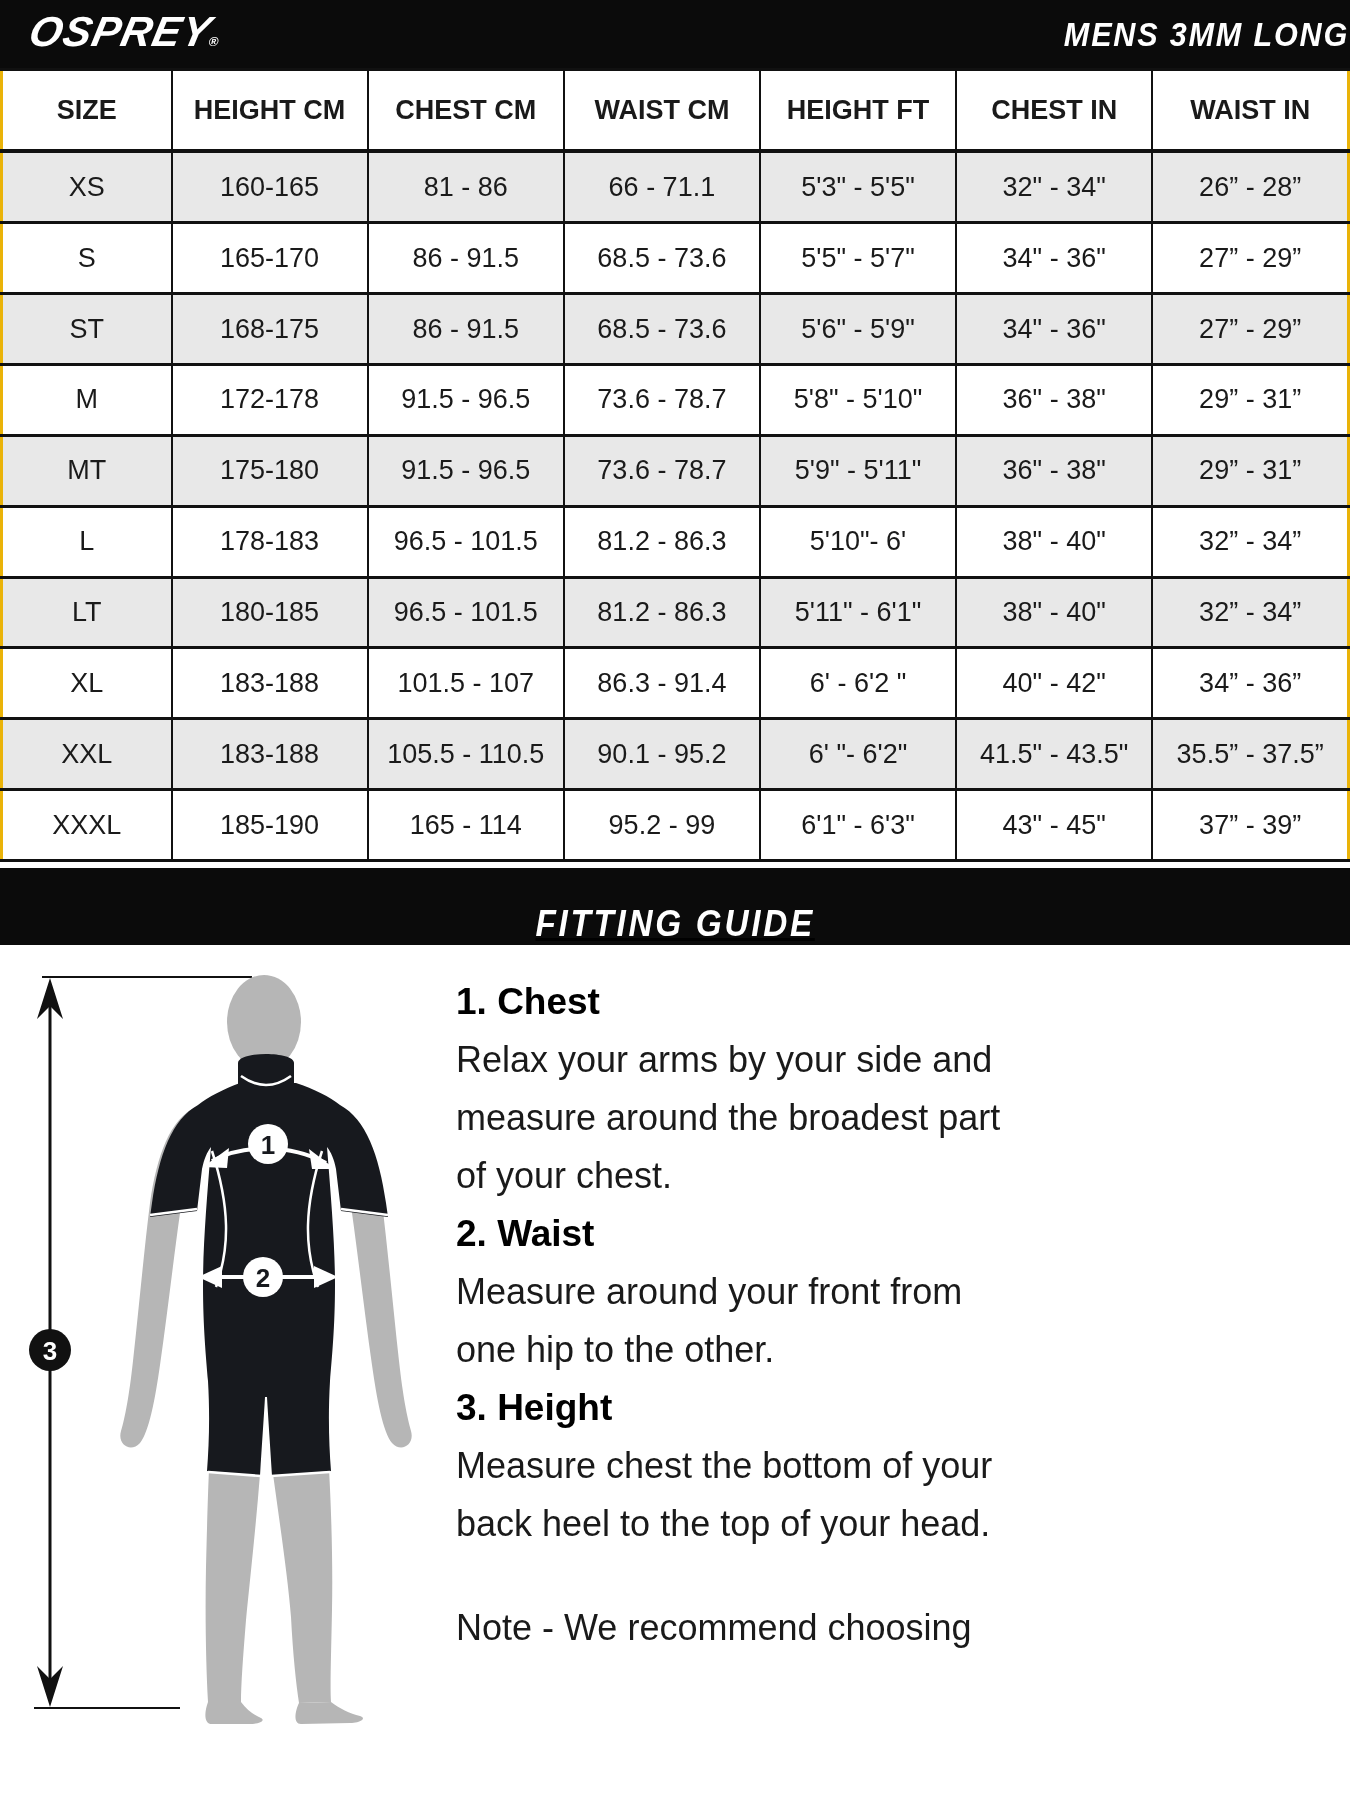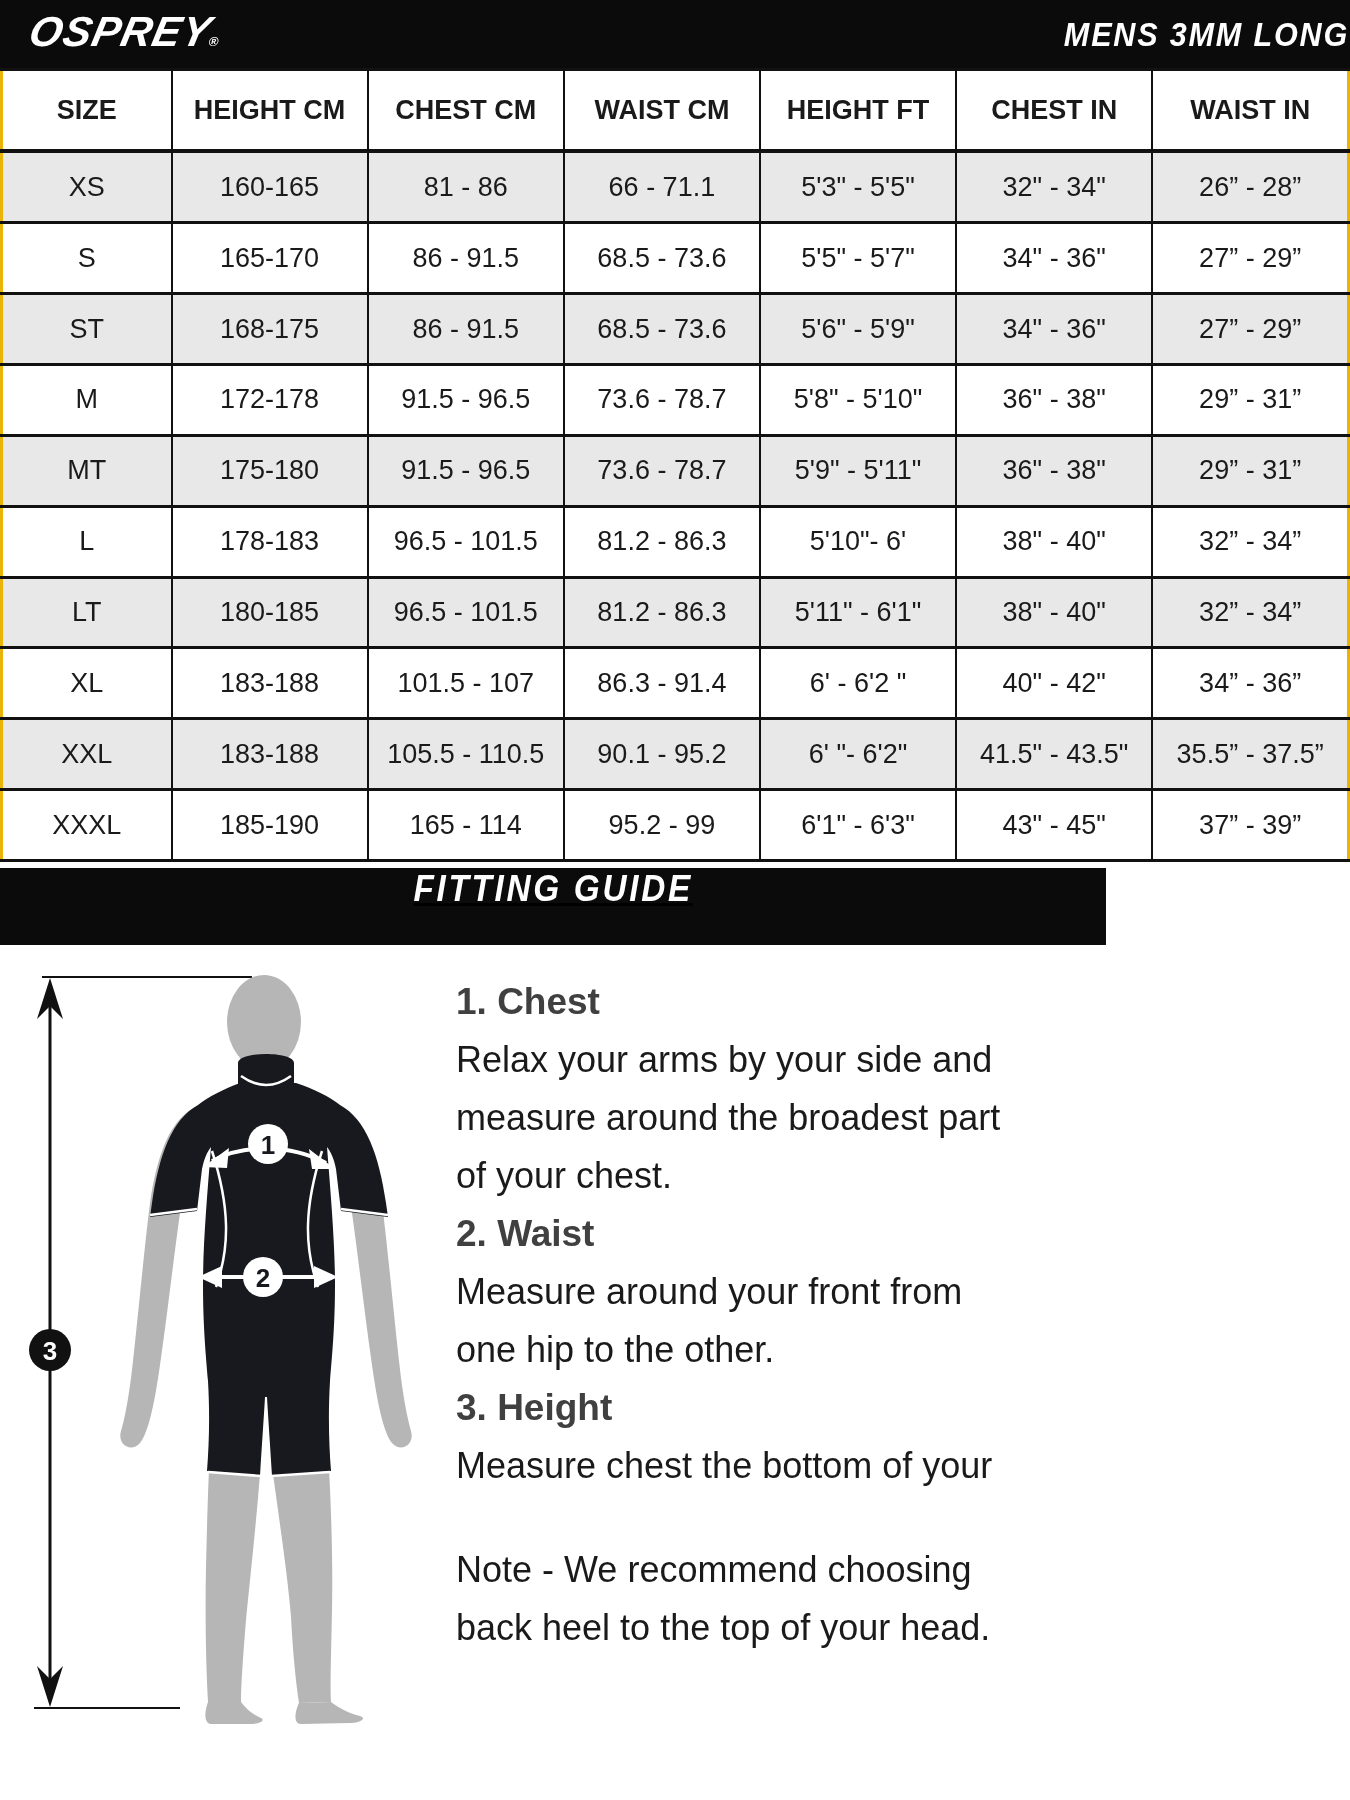--- a/index.html
+++ b/index.html
@@ -19,29 +19,29 @@
   table.size-chart{border-collapse:collapse;width:1350px;height:794px;table-layout:fixed;
          border:3px solid #eab308;}
   .size-chart th,.size-chart td{border-left:2px solid #111;border-right:2px solid #111;
          border-top:3px solid #111;border-bottom:3px solid #111;
          text-align:center;vertical-align:middle;color:#1a1a1a;padding:0;}
   .size-chart th{font-size:27px;font-weight:bold;height:78px;background:#fff;border-bottom-width:4px;}
   .size-chart td{font-size:27px;font-weight:normal;}
   .size-chart tr.alt td{background:#e8e8e8;}
 
   
-  .fit-bar{position:absolute;left:0;top:868px;width:1106px;height:77px;background:#0b0b0b;
-         display:flex;align-items:flex-start;justify-content:center;text-decoration:underline;}
+  .fit-bar{position:absolute;left:0;top:868px;width:1350px;height:77px;background:#0b0b0b;
+         display:flex;align-items:flex-end;justify-content:center;text-decoration:underline;}
   .fit-bar span{color:#fff;font-size:37px;font-weight:bold;font-style:italic;letter-spacing:3px;
          display:inline-block;transform:scaleX(.9);white-space:nowrap;}
 
   
   .diagram{position:absolute;left:0;top:945px;width:420px;height:855px;}
   .guide-text{position:absolute;left:420px;top:945px;width:640px;padding-top:28px;padding-left:36px;box-sizing:border-box;}
-  .guide-text .h{font-size:37px;font-weight:bold;line-height:58px;color:#404040;}
+  .guide-text .h{font-size:37px;font-weight:bold;line-height:58px;color:#000000;}
   .guide-text .p{font-size:36px;line-height:58px;color:#1a1a1a;}
   .guide-text .note{margin-top:46px;}
   .lbl{font-weight:bold;font-size:26px;}
 </style>
 </head>
 <body>
 
 <div class="top-bar">
   <div class="brand"><span>OSPREY</span><span class="reg">®</span></div>
   <div class="bar-title">
@@ -233,15 +233,15 @@
 <div class="guide-text">
   <div class="h">1. Chest</div>
   <div class="p">Relax your arms by your side and</div>
   <div class="p">measure around the broadest part</div>
   <div class="p">of your chest.</div>
   <div class="h">2. Waist</div>
   <div class="p">Measure around your front from</div>
   <div class="p">one hip to the other.</div>
   <div class="h">3. Height</div>
   <div class="p">Measure chest the bottom of your</div>
+  <div class="p">back heel to the top of your head.</div>
   <div class="p note">Note - We recommend choosing</div>
-  <div class="p">back heel to the top of your head.</div>
 </div>
 
 </body></html>

